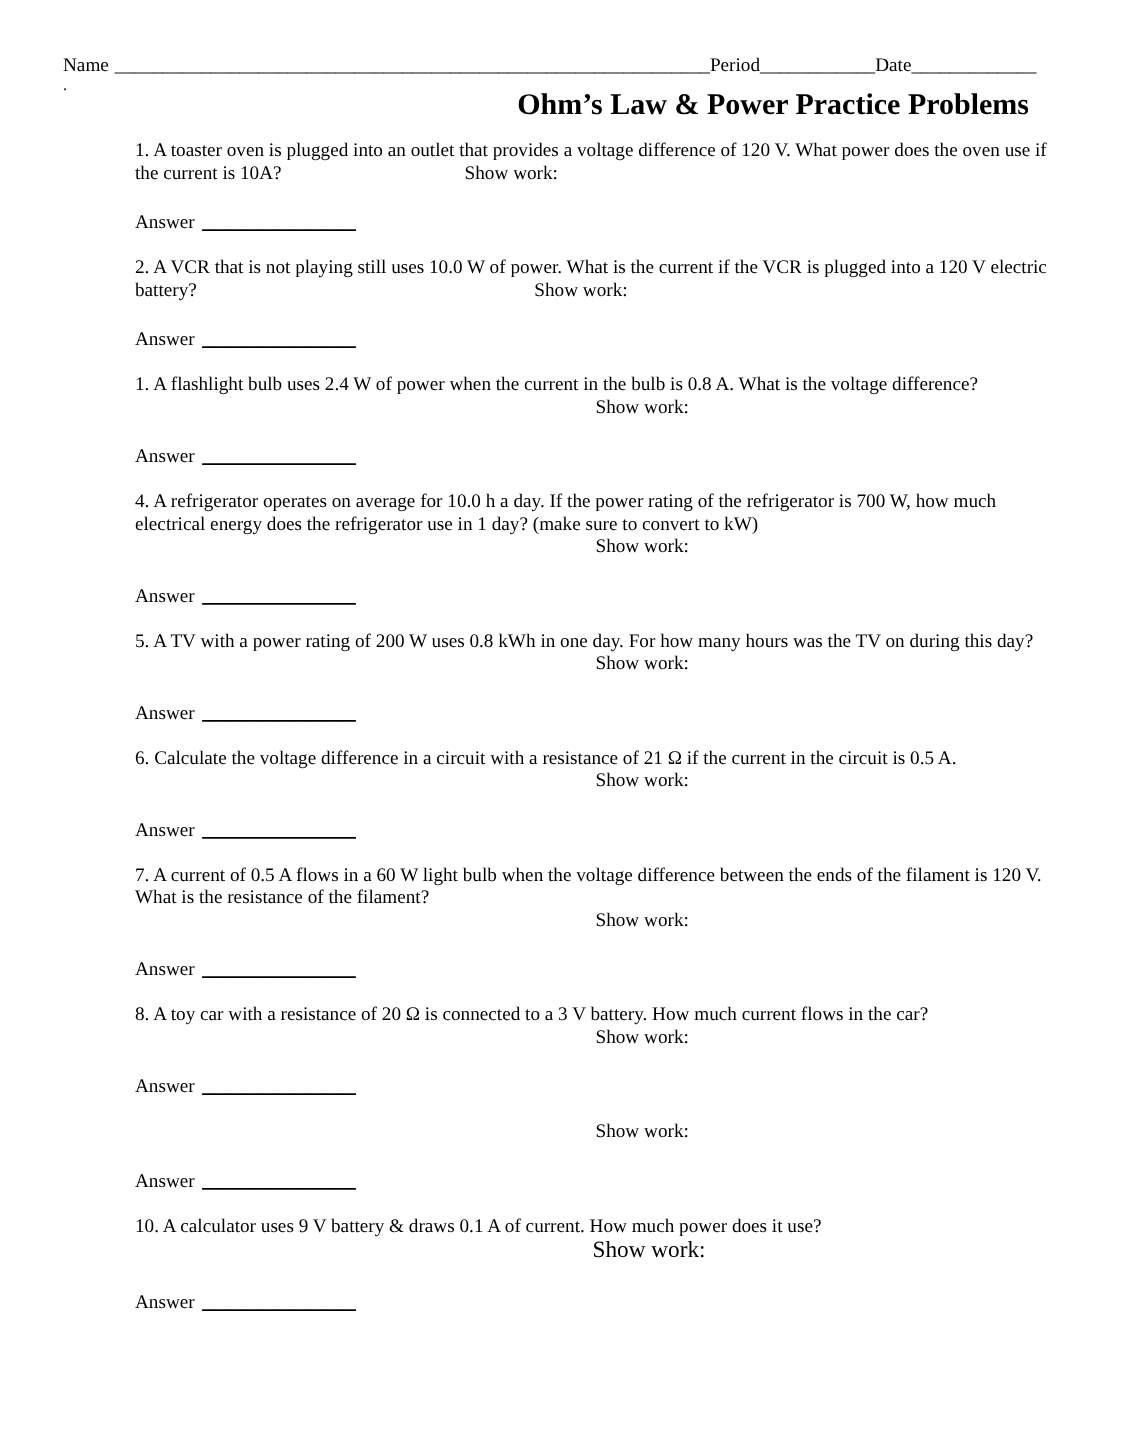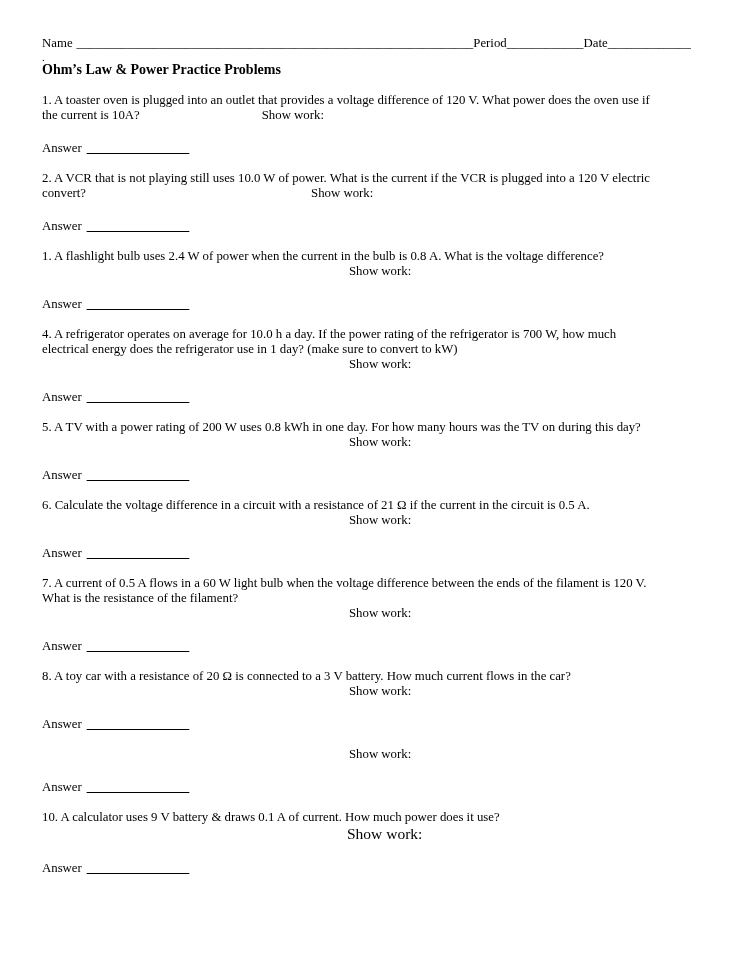--- a/index.html
+++ b/index.html
@@ -9,22 +9,22 @@
     background: #ffffff;
     font-family: "Liberation Serif", serif;
     font-size: 12.8px;
     color: #000000;
     overflow: hidden;
   }
   .page { padding: 36px 42px 0 42px; width: 728px; }
   .header-line { white-space: nowrap; }
   .gap-left { margin-left: 4px; }
   .stray-dot { line-height: 9px; font-size: 11px; margin-top: 2px; }
-  .title { text-align: left; font-weight: bold; font-size: 14px; line-height: 16px; }
-  .problem { margin-top: 15px; }
+  .title { text-align: right; font-weight: bold; font-size: 20px; line-height: 16px; }
+  .problem { margin-top: 15px; margin-left: 48px; }
   p { margin: 0; line-height: 15px; white-space: nowrap; }
   .q { }
   .sw { }
   .sw-inline-1 { margin-left: 122px; }
   .sw-inline-2 { margin-left: 225px; }
   .sw-own { display: block; margin-left: 307px; }
   .sw-own-large { display: block; margin-left: 305px; font-size: 15.5px; line-height: 18px; }
   .answer { margin-top: 18px; }
   .ansblank { margin-left: 5px; text-decoration: underline; }
 </style>
@@ -42,21 +42,21 @@
   <div class="title">Ohm’s Law &amp; Power Practice Problems</div>
 
   <div class="problem">
     <p class="q">1. A toaster oven is plugged into an outlet that provides a voltage difference of 120 V.  What power does the oven use if</p>
     <p class="q"><span>the current is 10A?</span><span class="sw sw-inline-1">Show work:</span></p>
     <p class="answer"><span>Answer</span><span class="ansblank">________________</span></p>
   </div>
 
   <div class="problem">
     <p class="q">2. A VCR that is not playing still uses 10.0 W of power.  What is the current if the VCR is plugged into a 120 V electric</p>
-    <p class="q"><span>convert?</span><span class="sw sw-inline-2">Show work:</span></p>
+    <p class="q"><span>battery?</span><span class="sw sw-inline-2">Show work:</span></p>
     <p class="answer"><span>Answer</span><span class="ansblank">________________</span></p>
   </div>
 
   <div class="problem">
     <p class="q">1.  A flashlight bulb uses 2.4 W of power when the current in the bulb is 0.8 A.  What is the voltage difference?</p>
     <p class="q">
         <span class="sw sw-own">Show work:</span>
       </p>
     <p class="answer"><span>Answer</span><span class="ansblank">________________</span></p>
   </div>

